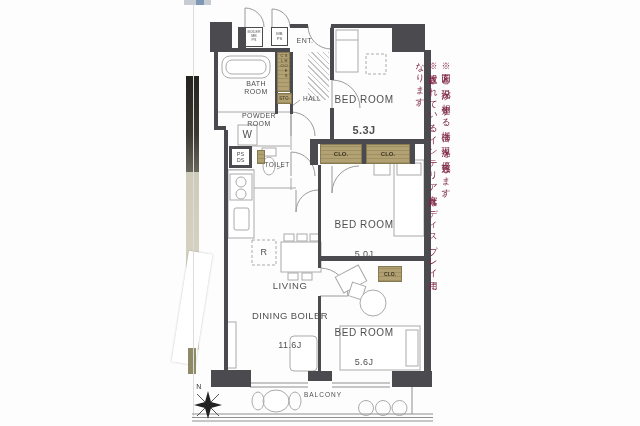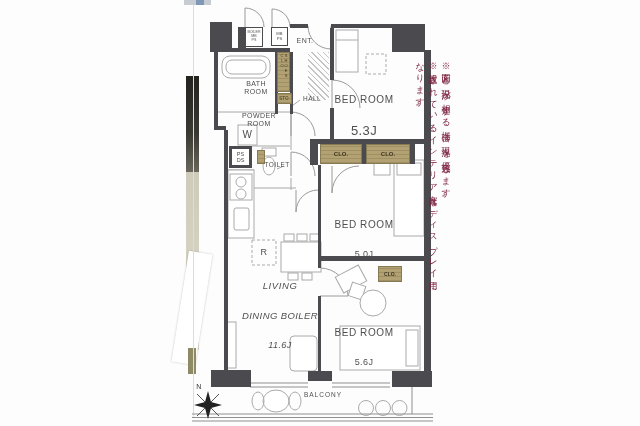--- a/index.html
+++ b/index.html
@@ -185,31 +185,31 @@
 <div class="lbl" style="left:238px;top:80px;width:36px;font-size:7px;">BATH
 ROOM</div>
 <div class="lbl" style="left:240px;top:112px;width:38px;font-size:7px;">POWDER
 ROOM</div>
 <div class="lbl" style="left:262px;top:161px;width:30px;font-size:6.5px;">TOILET</div>
 <div class="lbl" style="left:238px;top:129px;width:19px;font-size:10px;">W</div>
 <div class="lbl" style="left:252px;top:247px;width:24px;font-size:9px;">R</div>
 
 <div class="lbl" style="left:328px;top:76px;width:72px;">
   <div style="font-size:10px;letter-spacing:.6px;">BED ROOM</div>
-  <div style="font-size:13px;">5.3J</div>
+  <div style="font-size:11px;font-weight:bold;">5.3J</div>
 </div>
 <div class="lbl" style="left:328px;top:201px;width:72px;">
   <div style="font-size:10px;letter-spacing:.6px;">BED ROOM</div>
   <div style="font-size:9px;">5.0J</div>
 </div>
 <div class="lbl" style="left:328px;top:309px;width:72px;">
   <div style="font-size:10px;letter-spacing:.6px;">BED ROOM</div>
   <div style="font-size:9px;">5.6J</div>
 </div>
-<div class="lbl" style="left:238px;top:263px;width:84px;font-style:italic;">
+<div class="lbl" style="left:248px;top:263px;width:84px;">
   <div style="font-size:9.5px;letter-spacing:.6px;">LIVING</div>
   <div style="font-size:9.5px;letter-spacing:.4px;">DINING BOILER</div>
   <div style="font-size:9px;">11.6J</div>
 </div>
 <div class="lbl" style="left:298px;top:391px;width:50px;font-size:6.5px;letter-spacing:1px;">BALCONY</div>
 <div class="lbl" style="left:193px;top:383px;width:12px;font-size:7px;color:#333;">N</div>
 
 <div class="note-col" style="left:413px;top:56px;height:240px;">
   <span>※図面と現況が相違する場合は現況を優先致します。</span>
   <span>※設置されているインテリア家具はディスプレイ用になります。</span>

